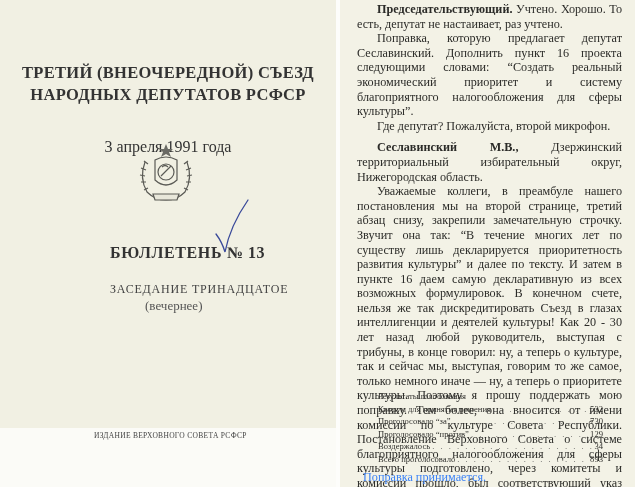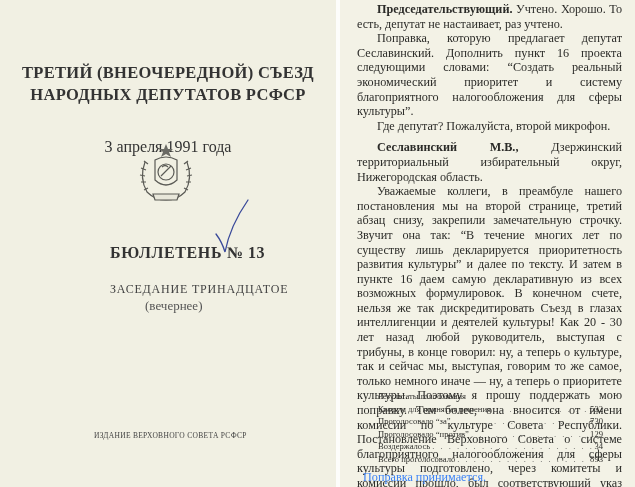--- a/index.html
+++ b/index.html
@@ -3,21 +3,21 @@
   <meta charset="utf-8">
   <style>
     html, body { margin: 0; padding: 0; }
     body {
       width: 635px; height: 487px; overflow: hidden; position: relative;
       background: #fbfbf7;
       font-family: "Liberation Serif", "DejaVu Serif", serif;
       color: #2a2a28;
     }
     .page-left {
-      position: absolute; left: 0; top: 0; width: 336px; height: 487px;
+      position: absolute; left: 0; top: 0; width: 336px; height: 428px;
       background: #f1f0e3;
     }
     .gap {
       position: absolute; left: 336px; top: 0; width: 4px; height: 487px;
       background: #fdfdfb;
     }
     .page-right {
       position: absolute; left: 340px; top: 0; width: 295px; height: 487px;
       background: #f3f2e6;
     }

